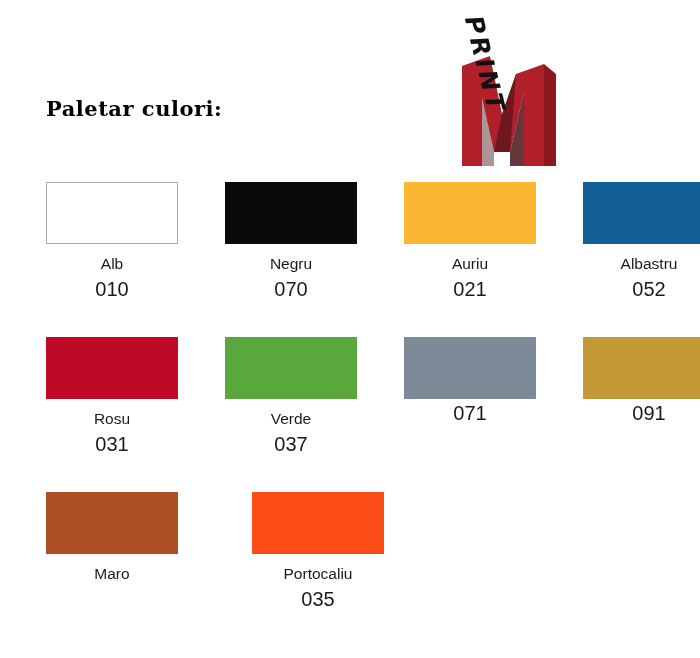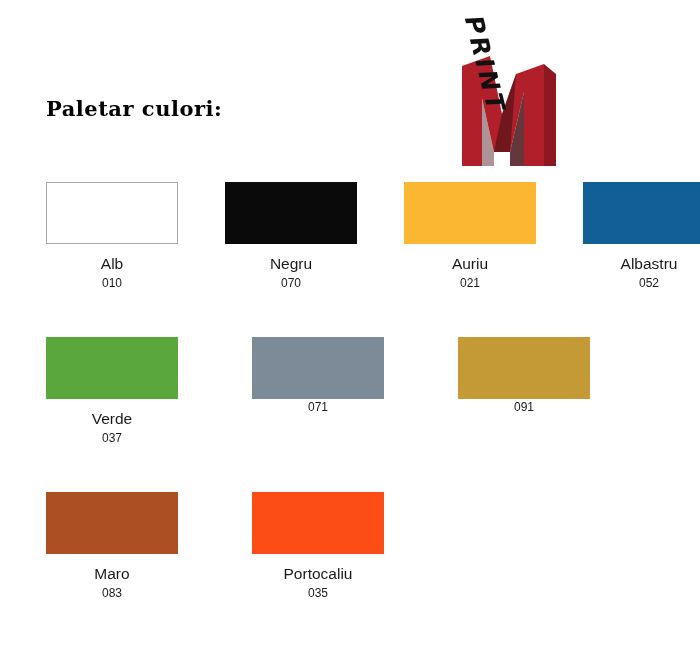--- a/index.html
+++ b/index.html
@@ -116,21 +116,21 @@
     font-family: "Liberation Sans", sans-serif;
     font-size: 15.5px;
     color: #1a1a1a;
     line-height: 1.42;
     align-self: flex-start;
   }
   .swatch-code {
     width: 132px;
     text-align: center;
     font-family: "Liberation Sans", sans-serif;
-    font-size: 12px;
+    font-size: 20px;
     color: #1a1a1a;
     line-height: 1.42;
     align-self: flex-start;
   }
 </style>
 </head>
 <body>
 
 <div class="page">
 
@@ -171,39 +171,43 @@
       </div>
       <div class="swatch-cell">
         <div class="swatch-chip" style="background-color: rgb(18, 94, 150);"></div>
         <div class="swatch-label">Albastru</div>
         <div class="swatch-code">052</div>
       </div>
     </div>
 
     <div class="palette-row">
       <div class="swatch-cell">
+        <div class="swatch-chip" style="background-color: rgb(190, 10, 38);"></div>
+        <div class="swatch-label">Rosu</div>
+        <div class="swatch-code">031</div>
+      </div>
+      <div class="swatch-cell">
         <div class="swatch-chip" style="background-color: rgb(90, 168, 60);"></div>
         <div class="swatch-label">Verde</div>
         <div class="swatch-code">037</div>
       </div>
       <div class="swatch-cell">
         <div class="swatch-chip" style="background-color: rgb(125, 139, 152);"></div>
         <div class="swatch-code">071</div>
       </div>
       <div class="swatch-cell">
         <div class="swatch-chip" style="background-color: rgb(196, 154, 55);"></div>
         <div class="swatch-code">091</div>
       </div>
     </div>
 
     <div class="palette-row">
       <div class="swatch-cell">
         <div class="swatch-chip" style="background-color: rgb(172, 79, 34);"></div>
         <div class="swatch-label">Maro</div>
-        <div class="swatch-code">083</div>
       </div>
       <div class="swatch-cell">
         <div class="swatch-chip" style="background-color: rgb(252, 77, 23);"></div>
         <div class="swatch-label">Portocaliu</div>
         <div class="swatch-code">035</div>
       </div>
     </div>
 
   </div>
 

